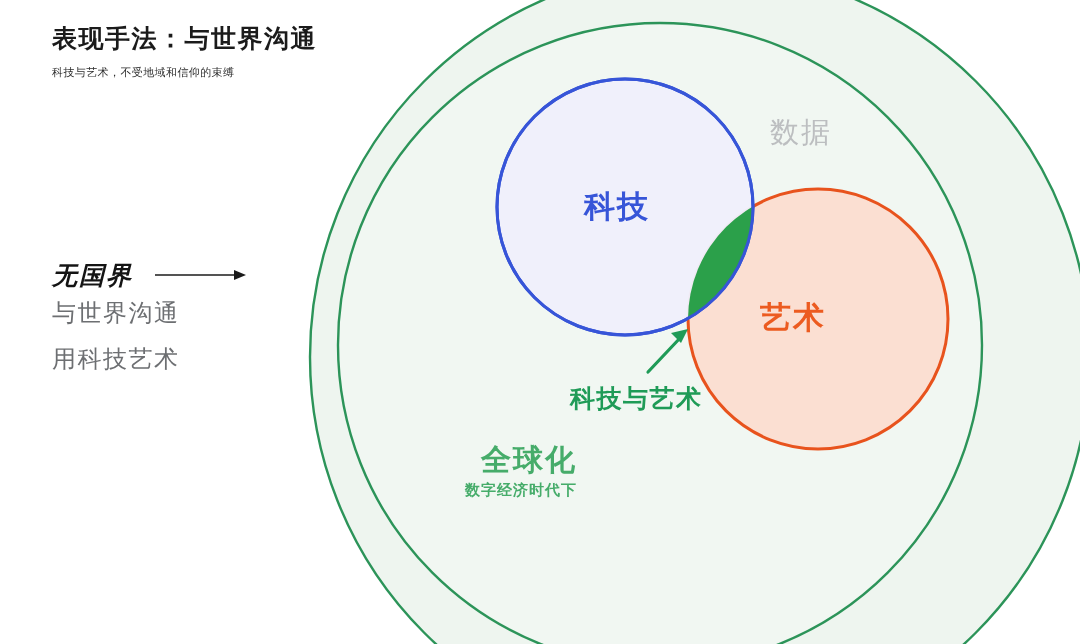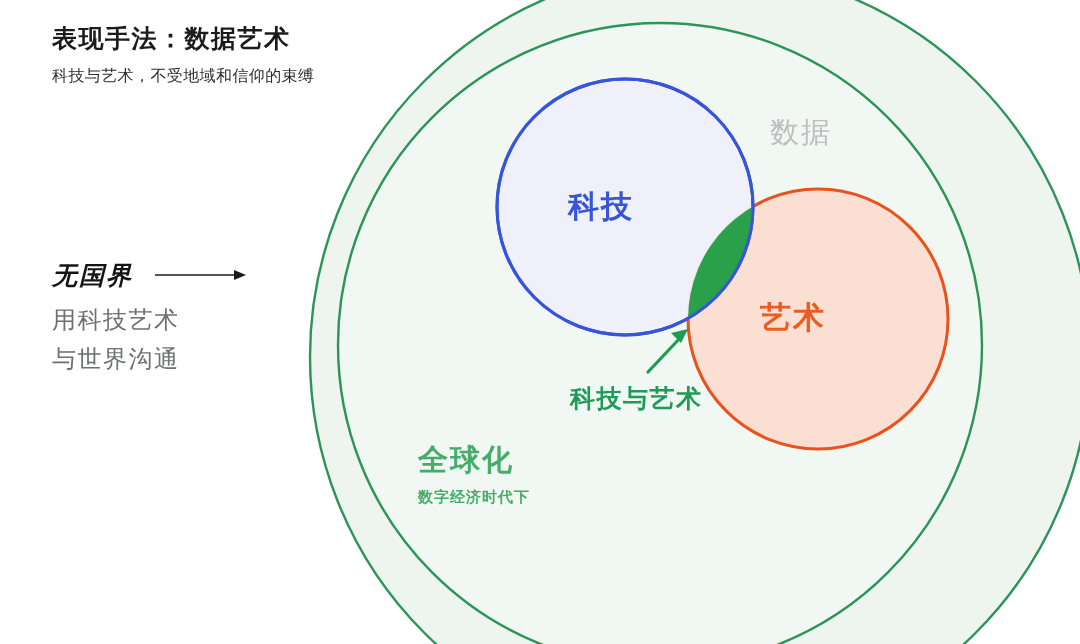--- a/index.html
+++ b/index.html
@@ -35,21 +35,21 @@
   .title-main {
     font-size: 25px;
     font-weight: bold;
     color: #1b1b1b;
     letter-spacing: 1.5px;
     line-height: 1.3;
     white-space: nowrap;
   }
   .title-sub {
     margin-top: 10px;
-    font-size: 16px;
+    font-size: 11px;
     color: #2e2e2e;
     letter-spacing: 0.4px;
     line-height: 1.4;
     white-space: nowrap;
   }
 
   .mid-block {
     position: absolute;
     left: 52px;
     top: 258px;
@@ -82,21 +82,21 @@
     white-space: nowrap;
   }
 
   
   .diag-label {
     position: absolute;
     white-space: nowrap;
     pointer-events: none;
   }
   .lbl-tech {
-    left: 568px;
+    left: 584px;
     top: 186px;
     font-size: 31px;
     font-weight: bold;
     color: #3755d8;
     letter-spacing: 2px;
   }
   .lbl-art {
     left: 760px;
     top: 297px;
     font-size: 31px;
@@ -114,35 +114,34 @@
   .lbl-dataart {
     left: 570px;
     top: 382px;
     font-size: 25px;
     font-weight: bold;
     color: #1f9b57;
     letter-spacing: 1.5px;
   }
   .glob-block {
     position: absolute;
-    left: 418px;
+    left: 397px;
     top: 440px;
-    text-align: left;
+    text-align: right;
     width: 180px;
     pointer-events: none;
   }
   .glob-main {
     font-size: 30px;
     font-weight: bold;
     color: #46ac6a;
     letter-spacing: 2px;
     white-space: nowrap;
   }
   .glob-sub {
-    margin-top: 7px;
     font-size: 15px;
     font-weight: bold;
     color: #46ac6a;
     letter-spacing: 1px;
     white-space: nowrap;
   }
 </style>
 </head>
 <body>
 
@@ -169,36 +168,36 @@
 
     <circle cx="625" cy="207" r="128" fill="none" stroke="#3755d8" stroke-width="3"></circle>
 
     <g>
       <line x1="648" y1="372" x2="681" y2="337" stroke="#1f9b57" stroke-width="3.2" stroke-linecap="round"></line>
       <path d="M 688 329 L 671 333 L 681 343 Z" fill="#1f9b57"></path>
     </g>
   </svg>
 
   <div class="title-block">
-    <div class="title-main">表现手法：数据艺术</div>
+    <div class="title-main">表现手法：与世界沟通</div>
     <div class="title-sub">科技与艺术，不受地域和信仰的束缚</div>
   </div>
 
   <div class="mid-block">
     <div class="mid-head-row">
       <div class="mid-head">无国界</div>
       <span class="arrow-wrap">
         <svg width="92" height="14" viewBox="0 0 92 14">
           <line x1="0" y1="7" x2="82" y2="7" stroke="#1b1b1b" stroke-width="1.6"></line>
           <path d="M 91 7 L 79 2 L 79 12 Z" fill="#1b1b1b"></path>
         </svg>
       </span>
     </div>
+    <div class="mid-lines" style="margin-top:2px;">与世界沟通</div>
     <div class="mid-lines">用科技艺术</div>
-    <div class="mid-lines" style="margin-top:2px;">与世界沟通</div>
   </div>
 
   <div class="diag-label lbl-tech">科技</div>
   <div class="diag-label lbl-art">艺术</div>
   <div class="diag-label lbl-data">数据</div>
   <div class="diag-label lbl-dataart">科技与艺术</div>
 
   <div class="glob-block">
     <div class="glob-main">全球化</div>
     <div class="glob-sub">数字经济时代下</div>

